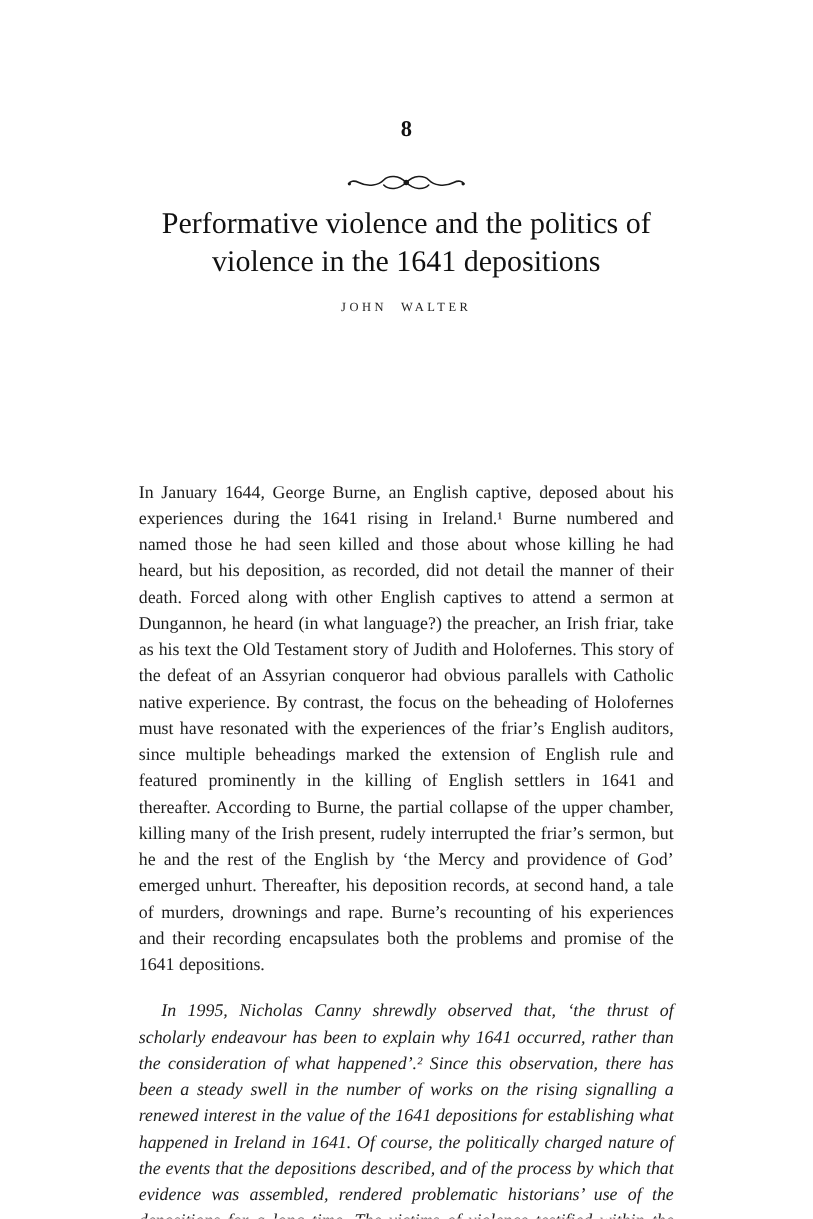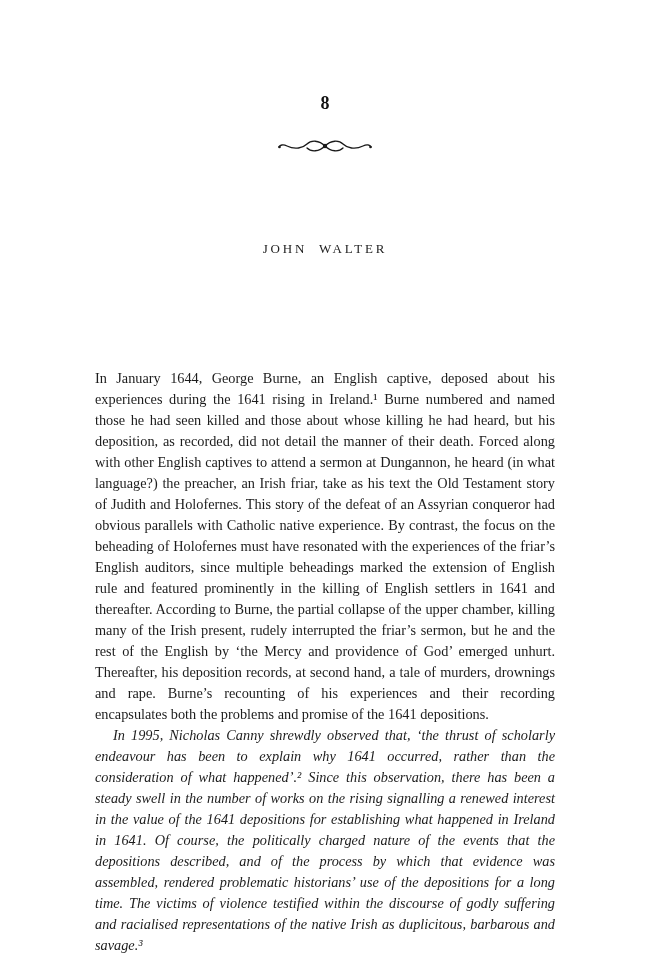--- a/index.html
+++ b/index.html
@@ -46,37 +46,37 @@
     font-weight: normal;
     line-height: 31px;
     color: #111111;
   }
   .chapter-author {
     position: absolute;
     top: 241px;
     left: 0;
     right: 0;
     text-align: center;
-    font-size: 13px;
+    font-size: 10px;
     letter-spacing: 2.8px;
     word-spacing: 6px;
     color: #222222;
   }
   .body-text {
     position: absolute;
     top: 368px;
     left: 95px;
     width: 460px;
     text-align: justify;
     font-size: 14.3px;
     line-height: 21px;
     color: #1c1c1c;
   }
   .body-text p {
-    margin: 0;
+    margin: 16px;
   }
   .body-text p.indented {
     text-indent: 18px;
     font-style: italic;
   }
 </style>
 </head>
 <body>
 
 <div class="page">
@@ -90,20 +90,24 @@
         <path d="M48,7 C54,1 62,1 66,5 C70,9 78,11 86,7 C90,5 93,6 94,8"></path>
         <path d="M48,7 C42,13 34,13 30,9"></path>
         <path d="M48,7 C54,13 62,13 66,9"></path>
       </g>
       <circle cx="48" cy="7" r="2.2" fill="#1a1a1a"></circle>
       <circle cx="2.5" cy="8" r="1.3" fill="#1a1a1a"></circle>
       <circle cx="93.5" cy="8" r="1.3" fill="#1a1a1a"></circle>
     </svg>
   </div>
 
+  <h1 class="chapter-title">
+    <span>Performative violence and the politics of</span><br>
+    <span>violence in the 1641 depositions</span>
+  </h1>
 
   <div class="chapter-author">JOHN WALTER</div>
 
   <div class="body-text">
     <p>In January 1644, George Burne, an English captive, deposed about his experiences during the 1641 rising in Ireland.¹ Burne numbered and named those he had seen killed and those about whose killing he had heard, but his deposition, as recorded, did not detail the manner of their death. Forced along with other English captives to attend a sermon at Dungannon, he heard (in what language?) the preacher, an Irish friar, take as his text the Old Testament story of Judith and Holofernes. This story of the defeat of an Assyrian conqueror had obvious parallels with Catholic native experience. By contrast, the focus on the beheading of Holofernes must have resonated with the experiences of the friar’s English auditors, since multiple beheadings marked the extension of English rule and featured prominently in the killing of English settlers in 1641 and thereafter. According to Burne, the partial collapse of the upper chamber, killing many of the Irish present, rudely interrupted the friar’s sermon, but he and the rest of the English by ‘the Mercy and providence of God’ emerged unhurt. Thereafter, his deposition records, at second hand, a tale of murders, drownings and rape. Burne’s recounting of his experiences and their recording encapsulates both the problems and promise of the 1641 depositions.</p>
     <p class="indented">In 1995, Nicholas Canny shrewdly observed that, ‘the thrust of scholarly endeavour has been to explain why 1641 occurred, rather than the consideration of what happened’.² Since this observation, there has been a steady swell in the number of works on the rising signalling a renewed interest in the value of the 1641 depositions for establishing what happened in Ireland in 1641. Of course, the politically charged nature of the events that the depositions described, and of the process by which that evidence was assembled, rendered problematic historians’ use of the depositions for a long time. The victims of violence testified within the discourse of godly suffering and racialised representations of the native Irish as duplicitous, barbarous and savage.³</p>
   </div>
 
 </div>
 

